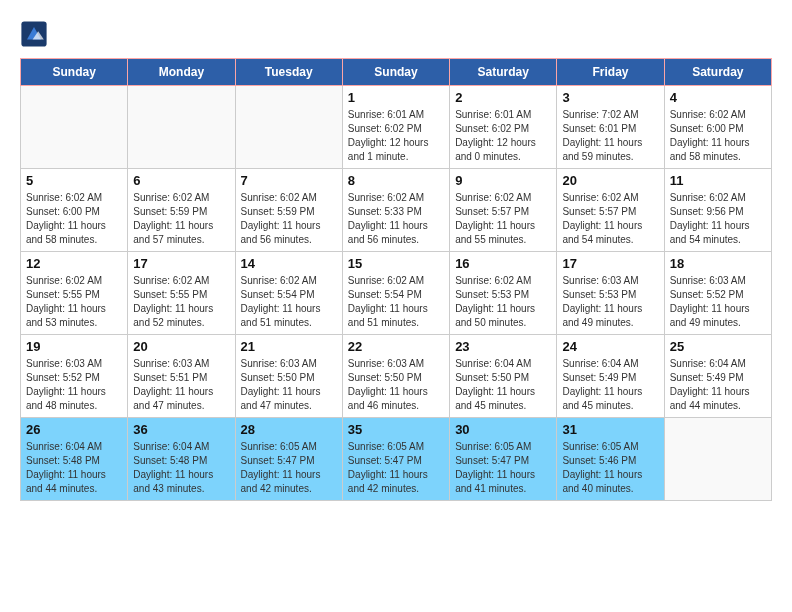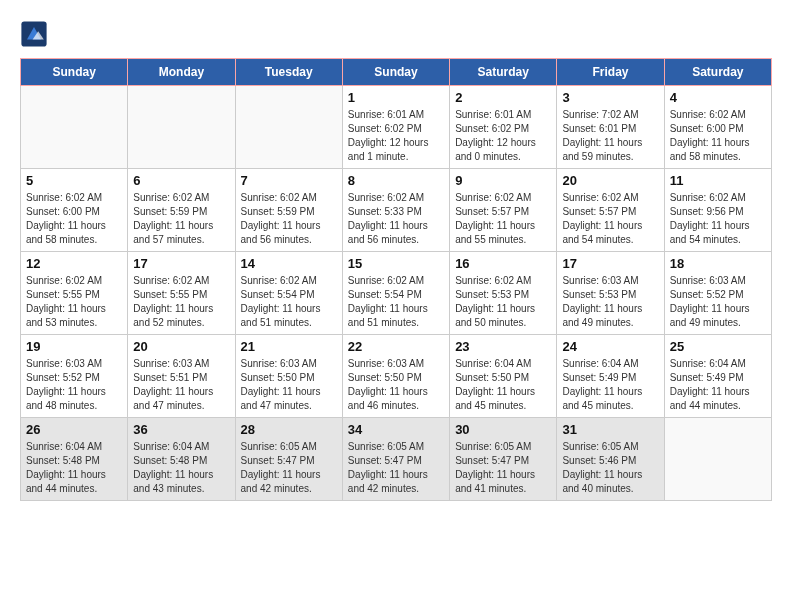--- a/index.html
+++ b/index.html
@@ -73,21 +73,21 @@
       font-weight: bold;
       color: #111;
       margin-bottom: 3px;
     }
     .day-info {
       color: #333;
       font-size: 10px;
       line-height: 1.4;
     }
     .last-row td {
-      background: #e5e5e5;
+      background: #7dd3fc;
     }
   </style>
 </head>
 <body>
 
 <div class="header-area">
   <div class="logo">
     <svg class="logo-icon" viewBox="0 0 40 40">
       <rect x="2" y="2" width="36" height="36" rx="4" fill="#1a3a6b"></rect>
       <polygon points="10,28 20,10 30,28" fill="#3a7bd5"></polygon>
@@ -319,21 +319,21 @@
 and 43 minutes.</div>
         </td>
         <td>
           <div class="day-number">28</div>
           <div class="day-info">Sunrise: 6:05 AM
 Sunset: 5:47 PM
 Daylight: 11 hours
 and 42 minutes.</div>
         </td>
         <td>
-          <div class="day-number">34</div>
+          <div class="day-number">35</div>
           <div class="day-info">Sunrise: 6:05 AM
 Sunset: 5:47 PM
 Daylight: 11 hours
 and 42 minutes.</div>
         </td>
         <td>
           <div class="day-number">30</div>
           <div class="day-info">Sunrise: 6:05 AM
 Sunset: 5:47 PM
 Daylight: 11 hours

